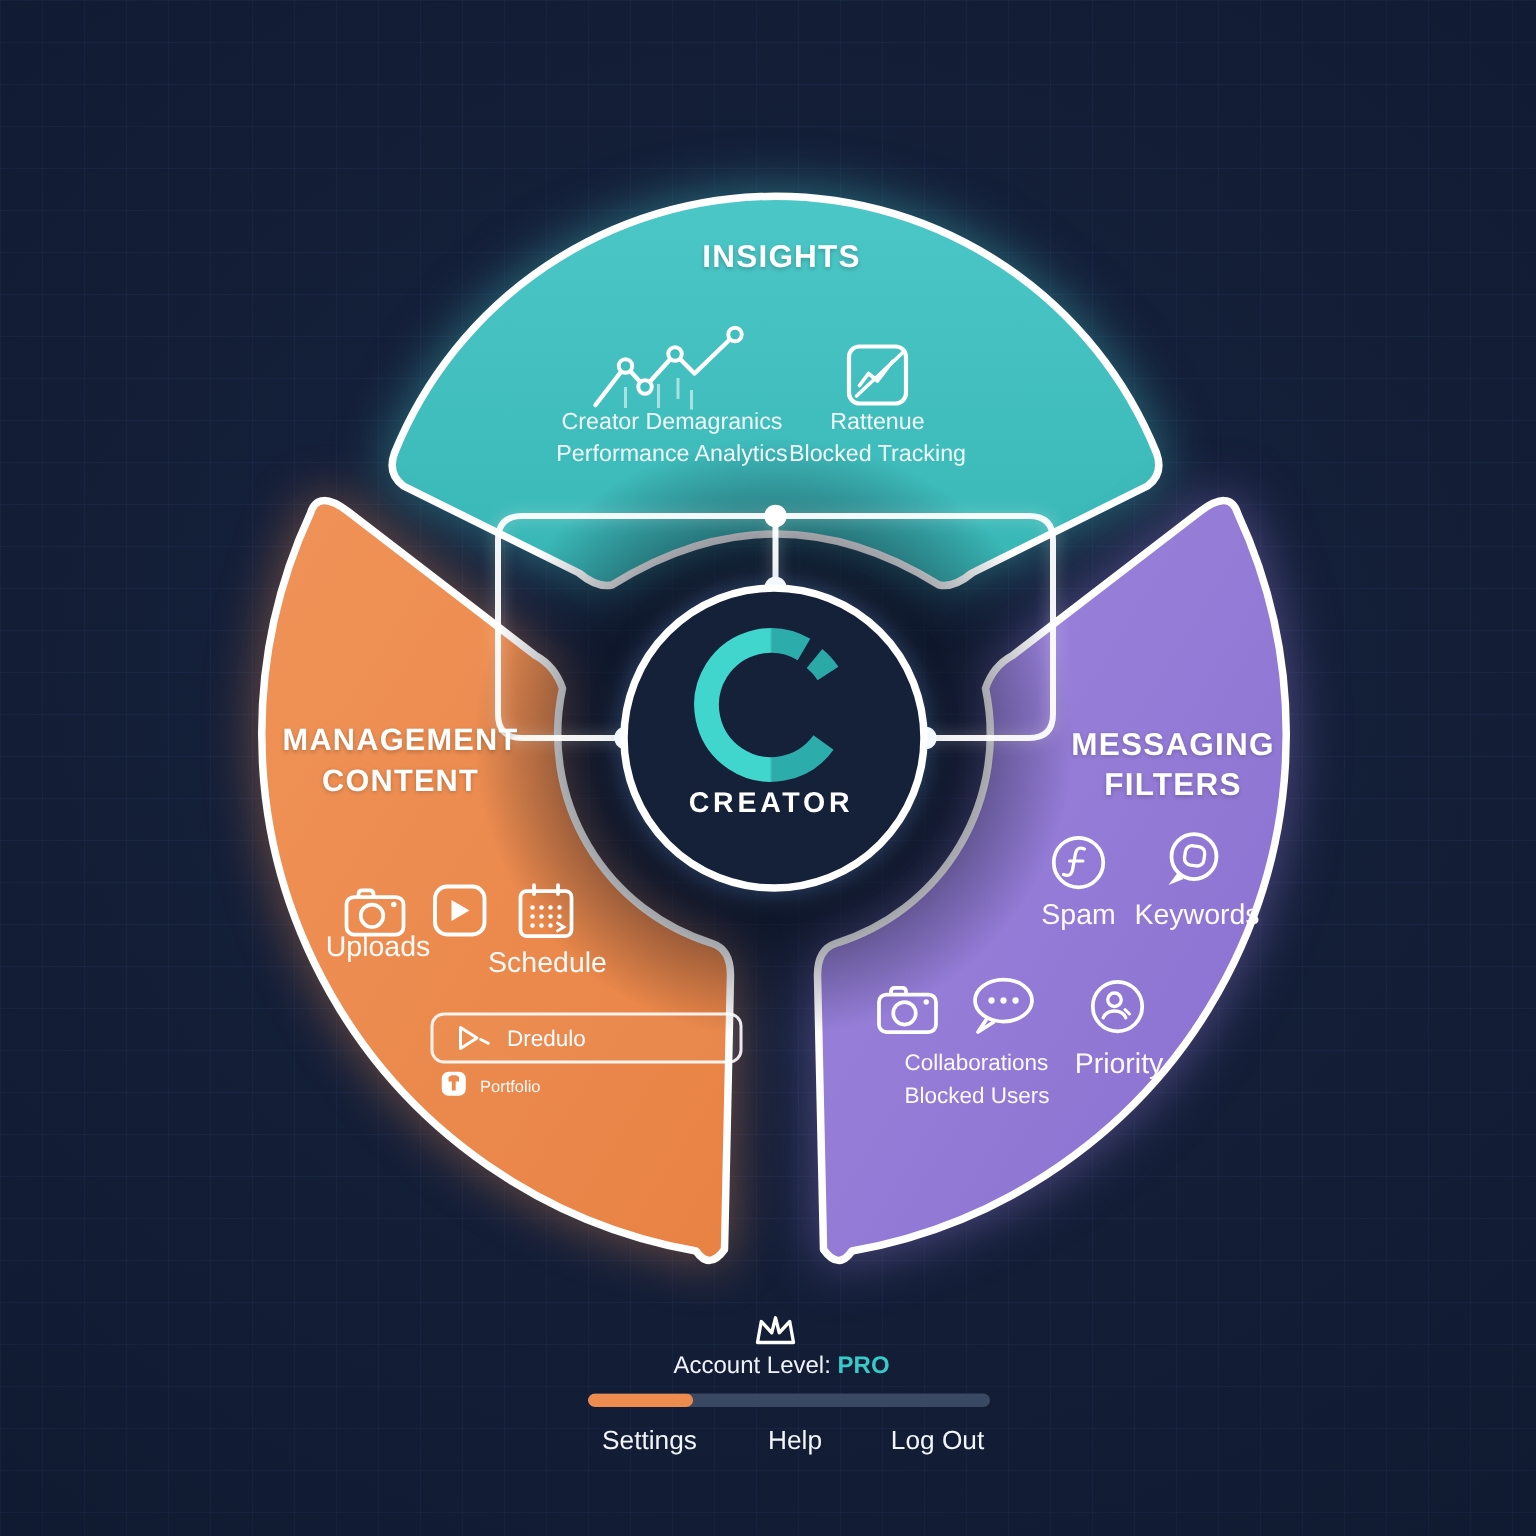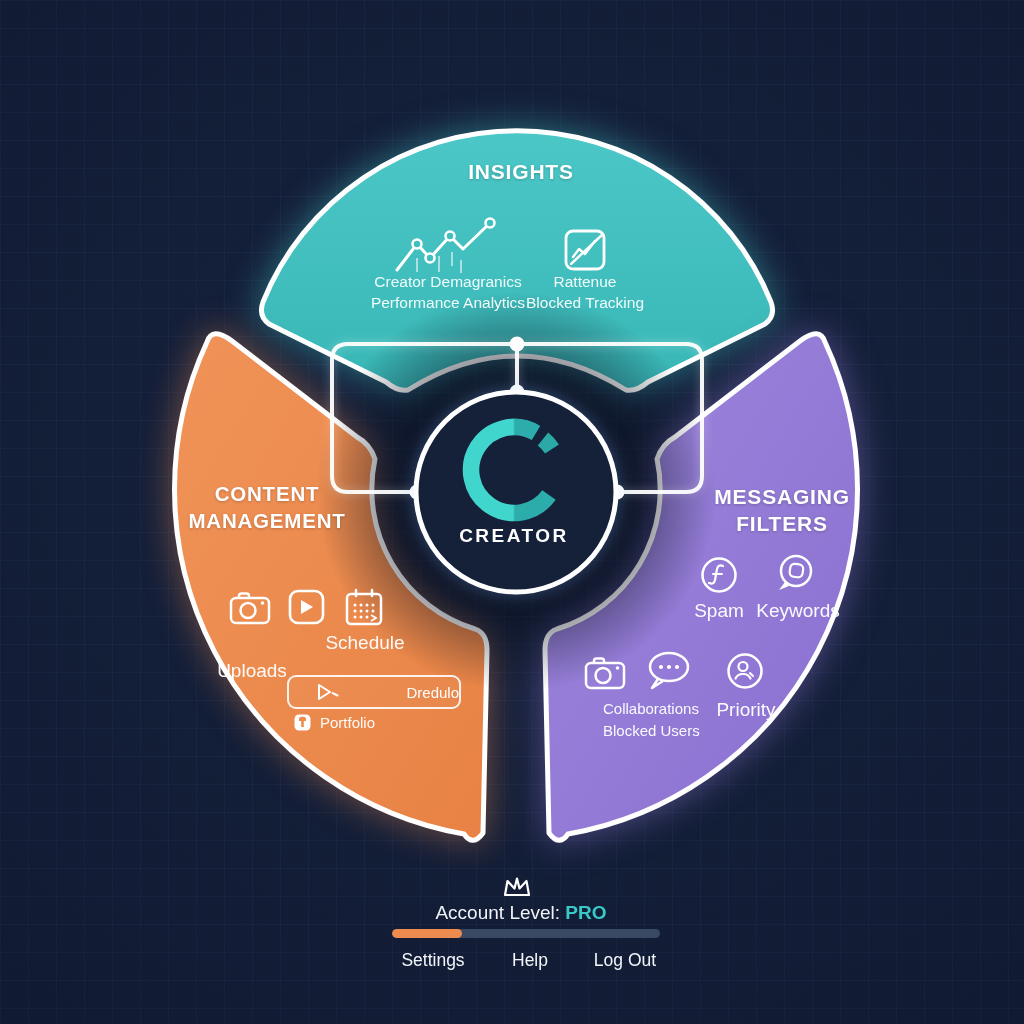--- a/index.html
+++ b/index.html
@@ -24,35 +24,35 @@
   .icon{position:absolute;z-index:2;}
   .main-title{left:511px;top:57px;font-size:20.5px;color:#eef2f8;letter-spacing:.3px;}
   .sec-title{font-weight:bold;letter-spacing:.8px;text-shadow:0 1px 3px rgba(0,0,0,.22);}
   .insights-title{left:521px;top:160px;font-size:21px;}
   .cap{font-size:15.5px;line-height:21px;color:rgba(250,255,255,.95);}
   .cap1{left:448px;top:271px;}
   .cap2{left:585px;top:271px;}
   .cm-title{left:267px;top:480px;font-size:20.5px;line-height:27px;}
   .mf-title{left:782px;top:483px;font-size:21px;line-height:27px;}
   .lbl{font-size:19px;color:rgba(255,255,255,.96);}
-  .uploads{left:252px;top:660px;}
+  .uploads{left:252px;top:621px;}
   .schedule{left:365px;top:632px;}
   .spam-l{left:719px;top:600px;}
   .keywords-l{left:798px;top:600px;}
   .collab{left:567px;top:698px;font-size:15px;line-height:21.5px;color:rgba(255,255,255,.96);margin-left:36px;}
   .priority-l{left:746px;top:699px;}
   .drafts-btn{
-    position:absolute;z-index:2;left:287px;top:675px;width:174px;height:34px;
+    position:absolute;z-index:2;left:287px;top:675px;width:208px;height:34px;
     border:2px solid rgba(255,255,255,.9);border-radius:9px;box-sizing:border-box;
-    display:flex;align-items:center;gap:10px;padding-left:28px;
-    background:rgba(255,255,255,0.03);font-size:15px;color:#fff;cursor:pointer;justify-content:space-between;
+    display:flex;align-items:center;gap:10px;padding-left:16px;
+    background:rgba(255,255,255,0.03);font-size:15px;color:#fff;cursor:pointer;
   }
-  .portfolio{position:absolute;z-index:2;left:294px;top:714px;display:flex;align-items:center;gap:9px;font-size:15px;color:rgba(255,255,255,.96);cursor:pointer;}
+  .portfolio{position:absolute;z-index:2;left:294px;top:714px;display:flex;align-items:flex-end;gap:9px;font-size:11px;color:rgba(255,255,255,.96);cursor:pointer;}
   .creator{left:514px;top:525px;font-size:19px;font-weight:bold;letter-spacing:2.5px;text-align:center;}
-  .account{left:521px;top:902px;font-size:19px;color:#f0f3f8;}
+  .account{left:521px;top:902px;font-size:16px;color:#f0f3f8;}
   .account .pro{color:#38c9c9;font-weight:bold;}
   .progress{position:absolute;z-index:2;left:392px;top:929px;width:268px;height:9px;border-radius:5px;background:#3a4963;overflow:hidden;}
   .progress .fill{height:100%;border-radius:5px;background:#ee8b4e;}
   .nav-item{top:950px;font-size:17.5px;color:#f2f5fa;cursor:pointer;}
   .nav-settings{left:433px;} .nav-help{left:530px;} .nav-logout{left:625px;}
 </style>
 </head>
 <body>
 
 <div class="stage">
@@ -141,22 +141,22 @@
       <div>Performance Analytics</div>
     </div>
     <div class="txt ctr cap cap2">
       <div>Rattenue</div>
       <div>Blocked Tracking</div>
     </div>
   </div>
 
   <div>
     <div class="txt ctr sec-title cm-title">
+      <div>MANAGEMENT</div>
       <div>CONTENT</div>
-      <div>MANAGEMENT</div>
     </div>
 
     <svg class="icon" style="left:229px;top:590px" width="42" height="35" viewBox="0 0 42 35">
       <path d="M10 8 V6 q0-2.5 2.5-2.5 h5 q2.5 0 2.5 2.5 V8" fill="none" stroke="#ffffff" stroke-width="2.5"></path>
       <rect x="2" y="8" width="38" height="25" rx="5" fill="none" stroke="#ffffff" stroke-width="2.5"></rect>
       <circle cx="19" cy="20.5" r="7.5" fill="none" stroke="#ffffff" stroke-width="2.5"></circle>
       <circle cx="33.5" cy="13" r="1.8" fill="#ffffff"></circle>
     </svg>
 
     <svg class="icon" style="left:288px;top:589px" width="38" height="36" viewBox="0 0 38 36">

